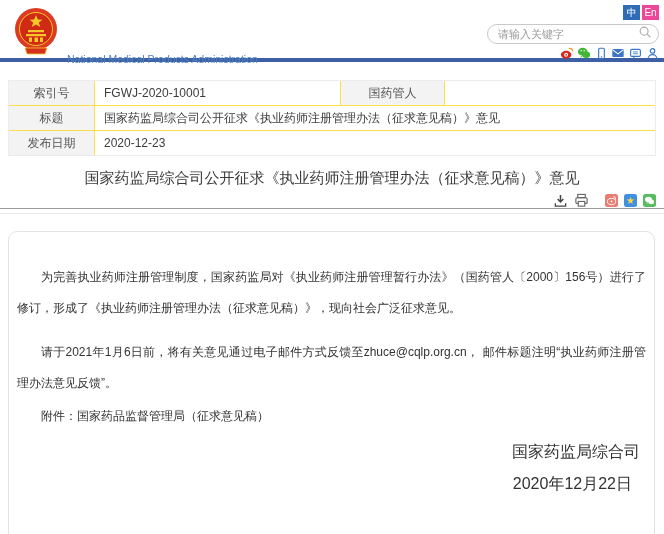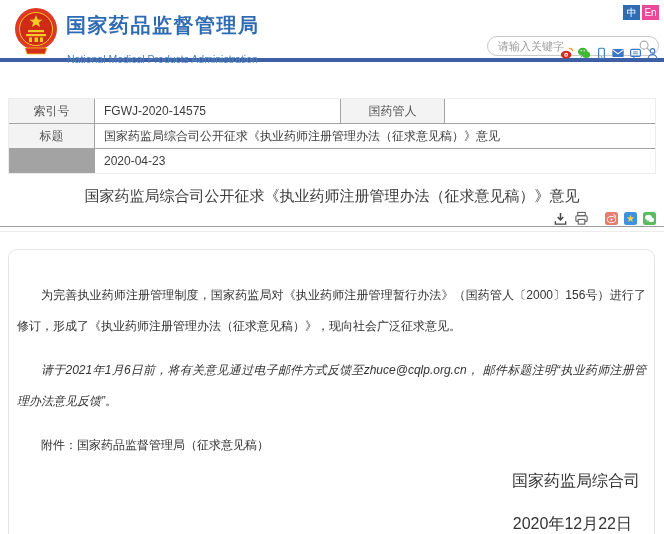--- a/index.html
+++ b/index.html
@@ -10,32 +10,32 @@
   .site-header { position:relative; height:62px; background:#fff; border-bottom:4px solid #3d5fa5; }
   .emblem { position:absolute; left:13px; top:6px; width:46px; height:50px; }
   .site-title { position:absolute; left:66px; top:12px; font-size:20px; font-weight:bold;
     color:#2f6bb3; letter-spacing:1.5px; }
   .site-subtitle { position:absolute; left:67px; top:53px; font-size:10.5px; color:#4e80bd; }
   .lang-toggle { position:absolute; top:5px; right:5px; display:flex; gap:2px; }
   .lang { width:17px; height:15px; font-size:10px; color:#fff; display:flex;
     align-items:center; justify-content:center; cursor:pointer; }
   .lang-zh { background:#2e6cb5; }
   .lang-en { background:#ec4899; }
-  .search-box { position:absolute; top:36px; right:5px; width:172px; height:20px;
-    border:1px solid #c9c9c9; border-radius:10px; display:flex; align-items:center;
+  .search-box { position:absolute; top:24px; right:5px; width:172px; height:20px;
+    border:1px solid #c9c9c9; border-radius:10px; display:flex; 
     padding:0 6px 0 10px; background:#fff; }
   .search-box input { flex:1; border:none; outline:none; font-size:11px; color:#333;
     background:transparent; font-family:inherit; min-width:0; }
   .search-box input::placeholder { color:#999; }
   .social-row { position:absolute; top:46px; right:5px; display:flex; gap:3px; align-items:center; }
   .sicon { width:14px; height:14px; display:flex; align-items:center; justify-content:center; cursor:pointer; }
 
   
-  .meta-table { margin:36px 8px 0; display:grid; grid-template-columns:85px 245px 103px 1fr;
-    gap:1px; background:#a3a3a3; border:1px solid #ececec; }
+  .meta-table { margin:18px 8px 0; display:grid; grid-template-columns:85px 245px 103px 1fr;
+    gap:1px; background:#fde047; border:1px solid #ececec; }
   .mcell { height:24px; display:flex; align-items:center; font-size:12px; }
   .mlabel { background:#f3f3f3; color:#555; justify-content:center; }
   .mvalue { background:#ffffff; color:#3c3c3c; padding-left:9px; }
   .mspan { grid-column:2 / 5; }
 
   
   .article-title { margin-top:13px; text-align:center; font-size:15px; font-weight:400; color:#3a3a3a; }
   .toolbar { margin:5px 8px 0; display:flex; justify-content:flex-end; align-items:center;
     gap:6px; height:15px; }
   .ticon { width:15px; height:15px; display:flex; align-items:center; justify-content:center; cursor:pointer; }
@@ -45,24 +45,24 @@
   .share-star  { background:#3f91e0; color:#ffd83d; font-size:10px; line-height:13px; }
   .share-wechat{ background:#57bb5f; }
   .divider { height:6px; border-top:1px solid #9c9c9c; border-bottom:1px solid #ececec; }
 
   
   .content-box { margin:17px 9px 0 8px; border:1px solid #e3e3e3; border-radius:9px;
     padding:30px 8px 0; height:322px; background:#fff; }
   .content-box p { font-size:12px; line-height:31px; color:#333; text-align:justify;
     text-indent:2em; }
   .para-1 { margin-bottom:13px; }
-  .para-2 { margin-bottom:13px;font-style:italic; }
+  .para-2 { margin-bottom:2px; }
   .attachment { margin-bottom:4px; }
   .signature { text-align:right; font-size:16px; line-height:31px; color:#333;
-    margin-bottom:12px; padding-right:6px; }
+    margin-bottom:1px; padding-right:6px; }
   .sign-date { text-align:right; font-size:16px; line-height:31px; color:#333; padding-right:14px; }
 </style>
 </head>
 <body>
 
 <div class="page">
 
   <header class="site-header">
     <div class="emblem">
       <svg width="46" height="50" viewBox="0 0 46 50">
@@ -70,21 +70,20 @@
         <circle cx="23" cy="23" r="16.5" fill="#cf2a16" stroke="#f7c928" stroke-width="1"></circle>
         <polygon points="23,9 24.8,13.5 29.5,13.7 25.8,16.6 27.2,21 23,18.4 18.8,21 20.2,16.6 16.5,13.7 21.2,13.5" fill="#f7c928"></polygon>
         <rect x="15" y="24" width="16" height="2.2" fill="#f7c928"></rect>
         <rect x="13" y="28" width="20" height="2.2" fill="#f7c928"></rect>
         <rect x="16" y="31.5" width="3" height="4.5" fill="#f7c928"></rect>
         <rect x="21.5" y="31.5" width="3.5" height="4.5" fill="#f7c928"></rect>
         <rect x="27" y="31.5" width="3" height="4.5" fill="#f7c928"></rect>
         <path d="M12 42 h22 l-2 6 h-18 z" fill="#d4311d" stroke="#f7c928" stroke-width="0.8"></path>
       </svg>
     </div>
-    <div class="site-title">国家药品监督管理局</div>
     <div class="site-subtitle">National Medical Products Administration</div>
 
     <div class="lang-toggle">
       <span class="lang lang-zh">中</span>
       <span class="lang lang-en">En</span>
     </div>
 
     <div class="search-box">
       <input type="text" placeholder="请输入关键字" style="">
       <span class="sicon">
@@ -137,28 +136,29 @@
         <svg width="13" height="13" viewBox="0 0 16 16">
           <circle cx="8" cy="4.8" r="2.8" fill="none" stroke="#3a76c4" stroke-width="1.4"></circle>
           <path d="M2.5 14.8 a5.5 5.5 0 0 1 11 0" fill="none" stroke="#3a76c4" stroke-width="1.4"></path>
         </svg>
       </span>
     </div>
   </header>
 
   <div class="meta-table">
     <div class="mcell mlabel">索引号</div>
-    <div class="mcell mvalue">FGWJ-2020-14575</div>
+    <div class="mcell mvalue">FGWJ-2020-10001</div>
     <div class="mcell mlabel">国药管人</div>
     <div class="mcell mvalue"></div>
 
     <div class="mcell mlabel">标题</div>
     <div class="mcell mvalue mspan">国家药监局综合司公开征求《执业药师注册管理办法（征求意见稿）》意见</div>
 
-    <div class="mcell mvalue mspan">2020-04-23</div>
+    <div class="mcell mlabel">发布日期</div>
+    <div class="mcell mvalue mspan">2020-12-23</div>
   </div>
 
   <h1 class="article-title">国家药监局综合司公开征求《执业药师注册管理办法（征求意见稿）》意见</h1>
 
   <div class="toolbar">
     <span class="ticon">
       <svg width="15" height="15" viewBox="0 0 16 16">
         <path d="M8 2 v7 M5 6.5 L8 9.5 L11 6.5" stroke="#444" stroke-width="1.6" fill="none"></path>
         <path d="M2.5 11 v3 h11 v-3" stroke="#444" stroke-width="1.4" fill="none"></path>
       </svg>

